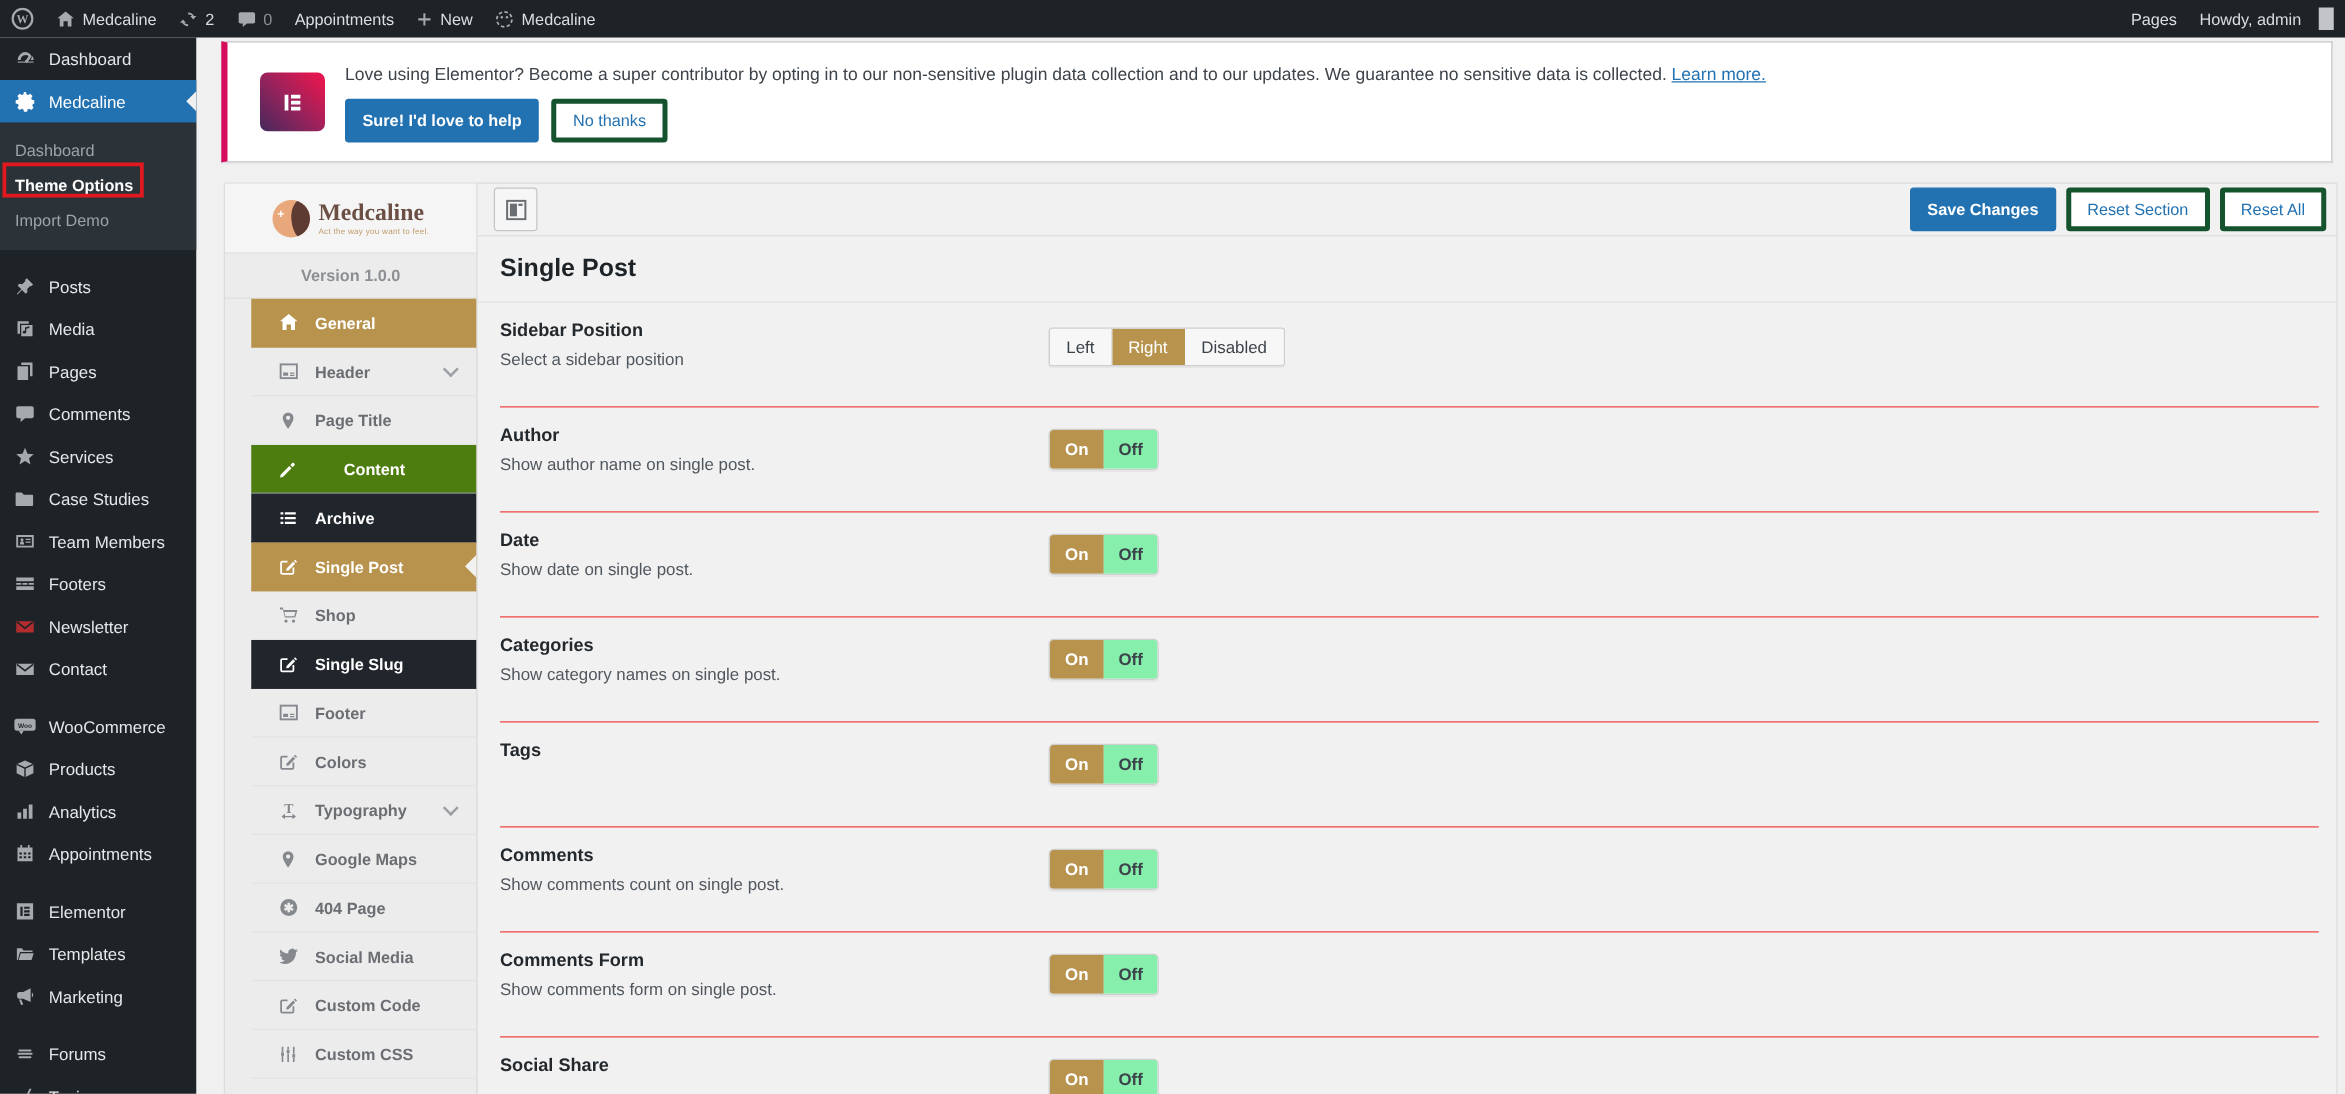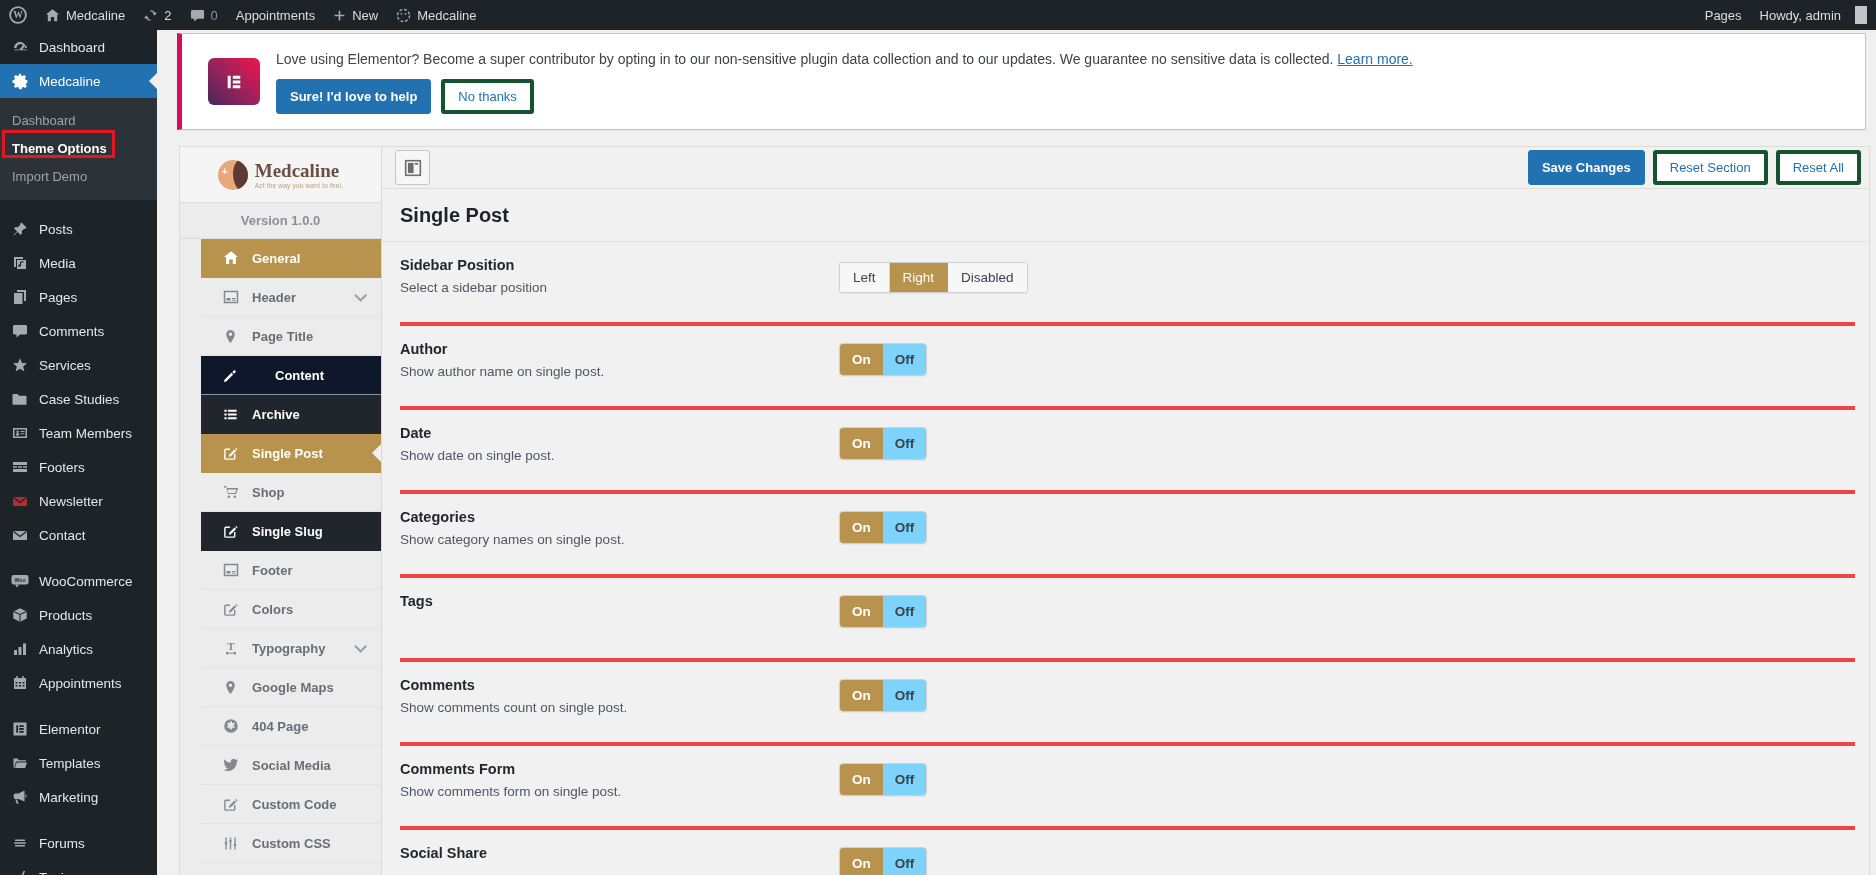--- a/index.html
+++ b/index.html
@@ -73,50 +73,50 @@
   .logo-tag { font-size:6.5px; color:#bf9b6b; margin-top:2px; letter-spacing:.2px; }
   .pm-version { height:36px; background:#ececec; border-bottom:1px solid #ddd;
                 display:flex; align-items:center; justify-content:center;
                 font-size:13px; font-weight:bold; color:#8c8f94; }
   .pm-item { height:39px; display:flex; align-items:center; gap:13px; padding:0 10px 0 21px;
              font-size:13px; font-weight:600; color:#6a6e73; border-bottom:1px solid #e3e3e3;
              cursor:pointer; position:relative;margin-left:21px; }
   .pm-item .micon { width:17px; display:flex; justify-content:center; color:#85898e; }
   .pm-item .micon svg { display:block; }
   .m-gold  { background:#b7934d; color:#fff; border-bottom:1px solid #b7934d; }
-  .m-gray  { background:#0f172a; color:#fff; border-bottom:1px solid #8d929c;gap:36px; }
+  .m-gray  { background:#4d7c0f; color:#fff; border-bottom:1px solid #8d929c;gap:36px; }
   .m-dark  { background:#21262c; color:#fff; border-bottom:1px solid #21262c; }
   .m-gold .micon, .m-gray .micon, .m-dark .micon { color:#fff; }
   .m-arrow::after { content:''; position:absolute; right:0; top:50%; transform:translateY(-50%);
         border:9px solid transparent; border-right-color:#f1f1f1; border-left:0; }
   .chev { margin-left:auto; width:9px; height:9px; border-right:2px solid #9aa0a5;
           border-bottom:2px solid #9aa0a5; transform:rotate(45deg) translateY(-3px); margin-right:8px; }
 
   
   #panel-main { flex:1; display:flex; flex-direction:column; }
   .pm-toolbar { height:54px; display:flex; align-items:center; justify-content:space-between;
                 padding:0 8px 0 13px; border-bottom:1px solid #dedede; }
   .tool-icon-btn { width:35px; height:35px; border:1px solid #c5c5c5; background:#f6f6f6;
                    border-radius:3px; display:flex; align-items:center; justify-content:center;
                    color:#6a6e73; cursor:pointer; }
   .toolbar-btns { display:flex; gap:8px; }
   .panel-title { font-size:20px; font-weight:bold; color:#1d2327;
                  padding:15px 0 14px 18px; border-bottom:1px solid #e2e2e2; }
   .settings { padding-left:18px; }
   .srow { height:84px; display:flex; align-items:flex-start; padding-top:15px;
-          border-bottom:4px solid #ef4444; margin-right:14px; }
+          border-bottom:1px solid #ef4444; margin-right:14px; }
   .srow:last-child { border-bottom:none; }
   .sinfo { width:439px; }
   .slabel { font-size:14.5px; font-weight:bold; color:#23282d; }
   .sdesc { font-size:13.5px; color:#50575e; margin-top:7px; }
   .toggle { display:inline-flex; border:1px solid #cfcfcf; border-radius:4px; overflow:hidden;
             font-size:13.5px; font-weight:bold; box-shadow:0 1px 1px rgba(0,0,0,.05);
             cursor:pointer; margin-top:2px; }
   .t-on  { background:#b7934d; color:#fff; padding:8px 12px; }
-  .t-off { background:#7dd3fc; color:#3c434a; padding:8px 12px; }
+  .t-off { background:#86efac; color:#3c434a; padding:8px 12px; }
   .seg { display:inline-flex; border:1px solid #cfcfcf; border-radius:3px; overflow:hidden;
          font-size:13.5px; box-shadow:0 1px 1px rgba(0,0,0,.05); cursor:pointer; margin-top:5px; }
   .seg span { padding:7px 13px; background:#f7f7f7; color:#3c434a; border-right:1px solid #d7d7d7; }
   .seg span:last-child { border-right:none; }
   .seg span.sel { background:#b7934d; color:#fff; border-right:1px solid #b7934d; }
 </style>
 </head>
 <body>
 
 <div id="adminbar">

